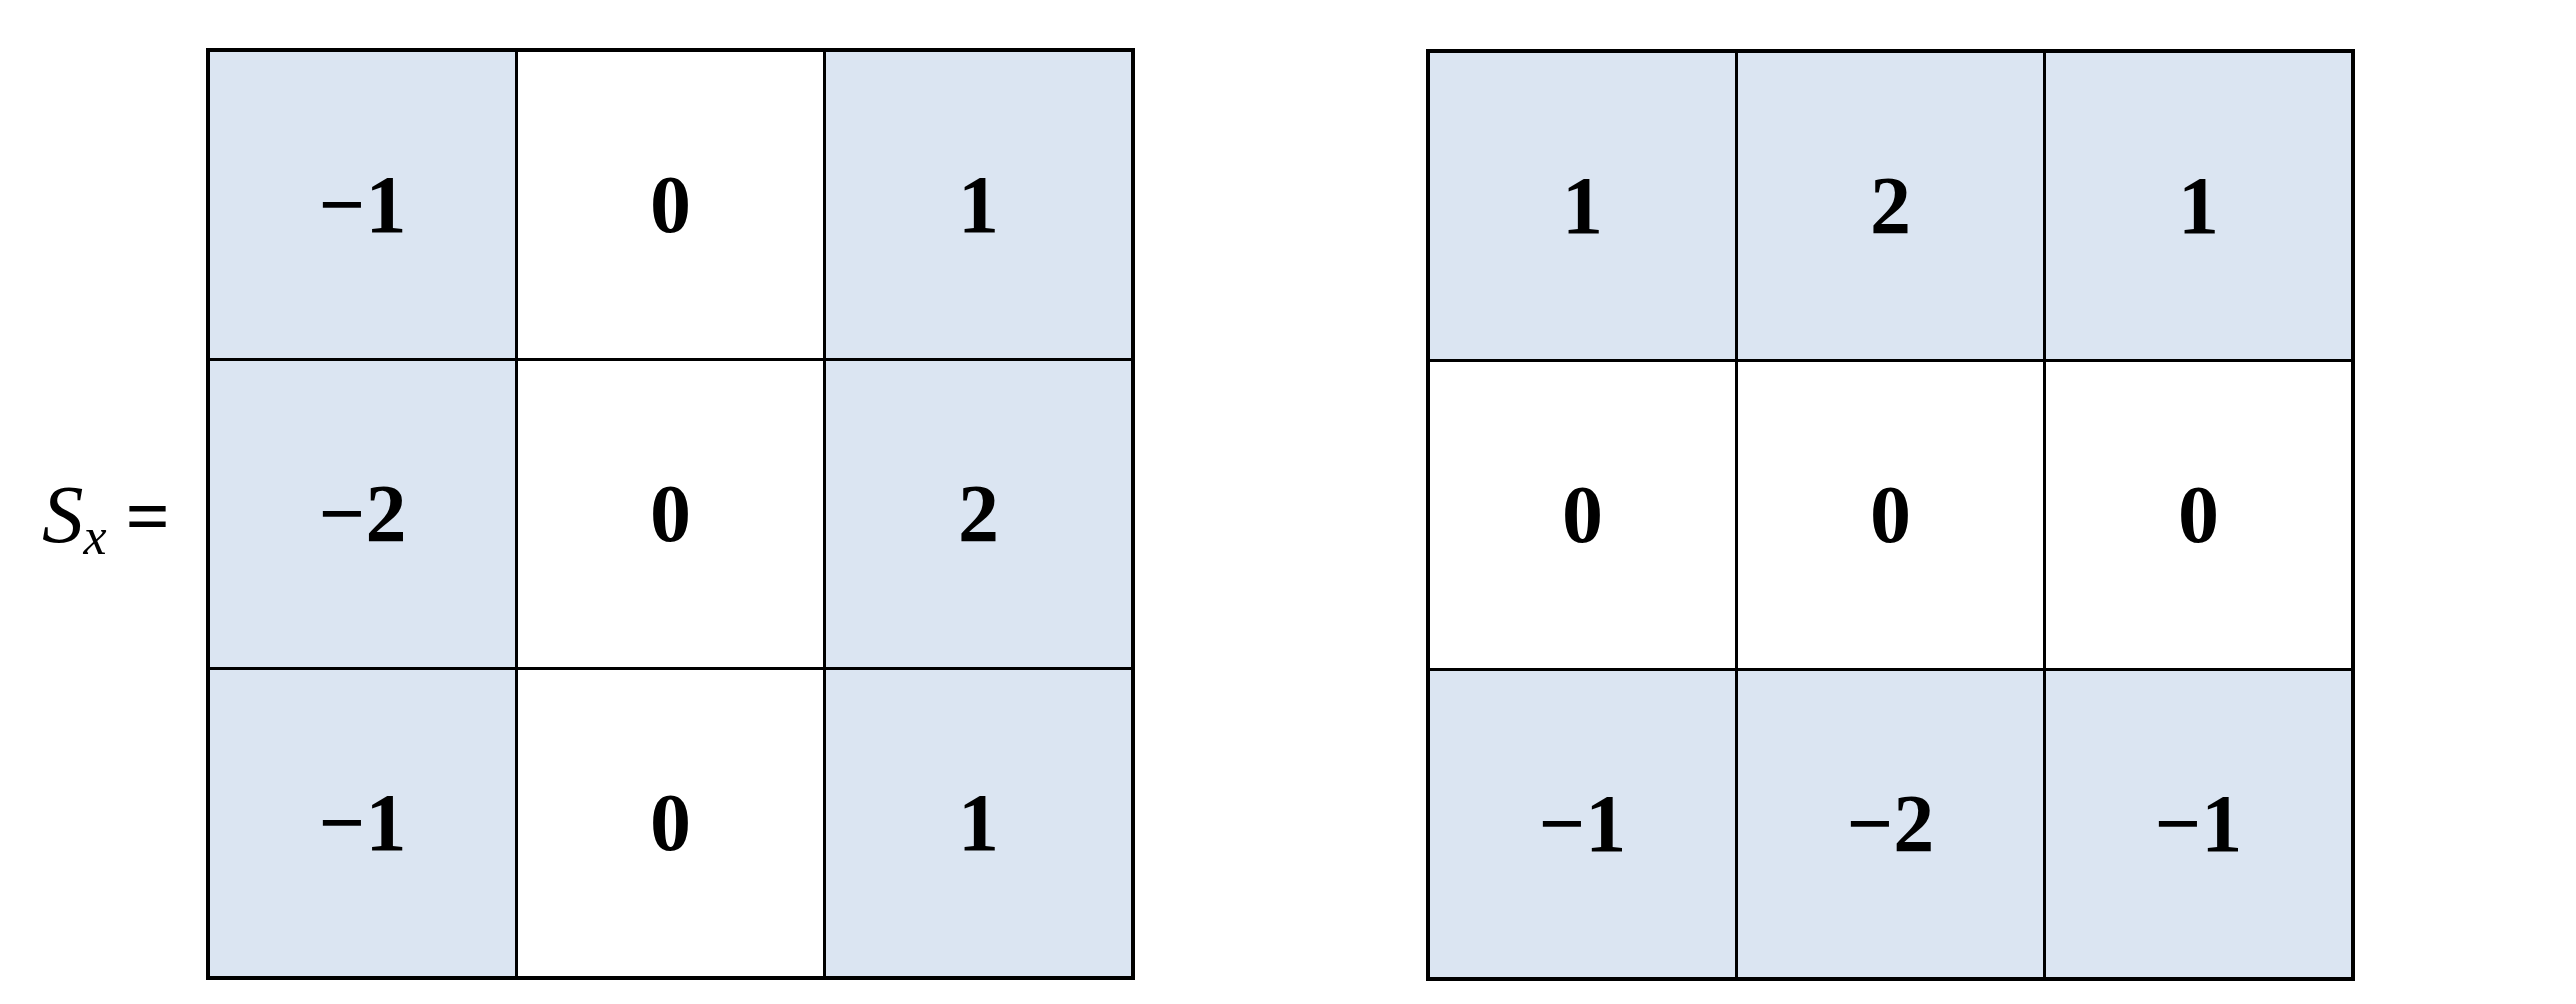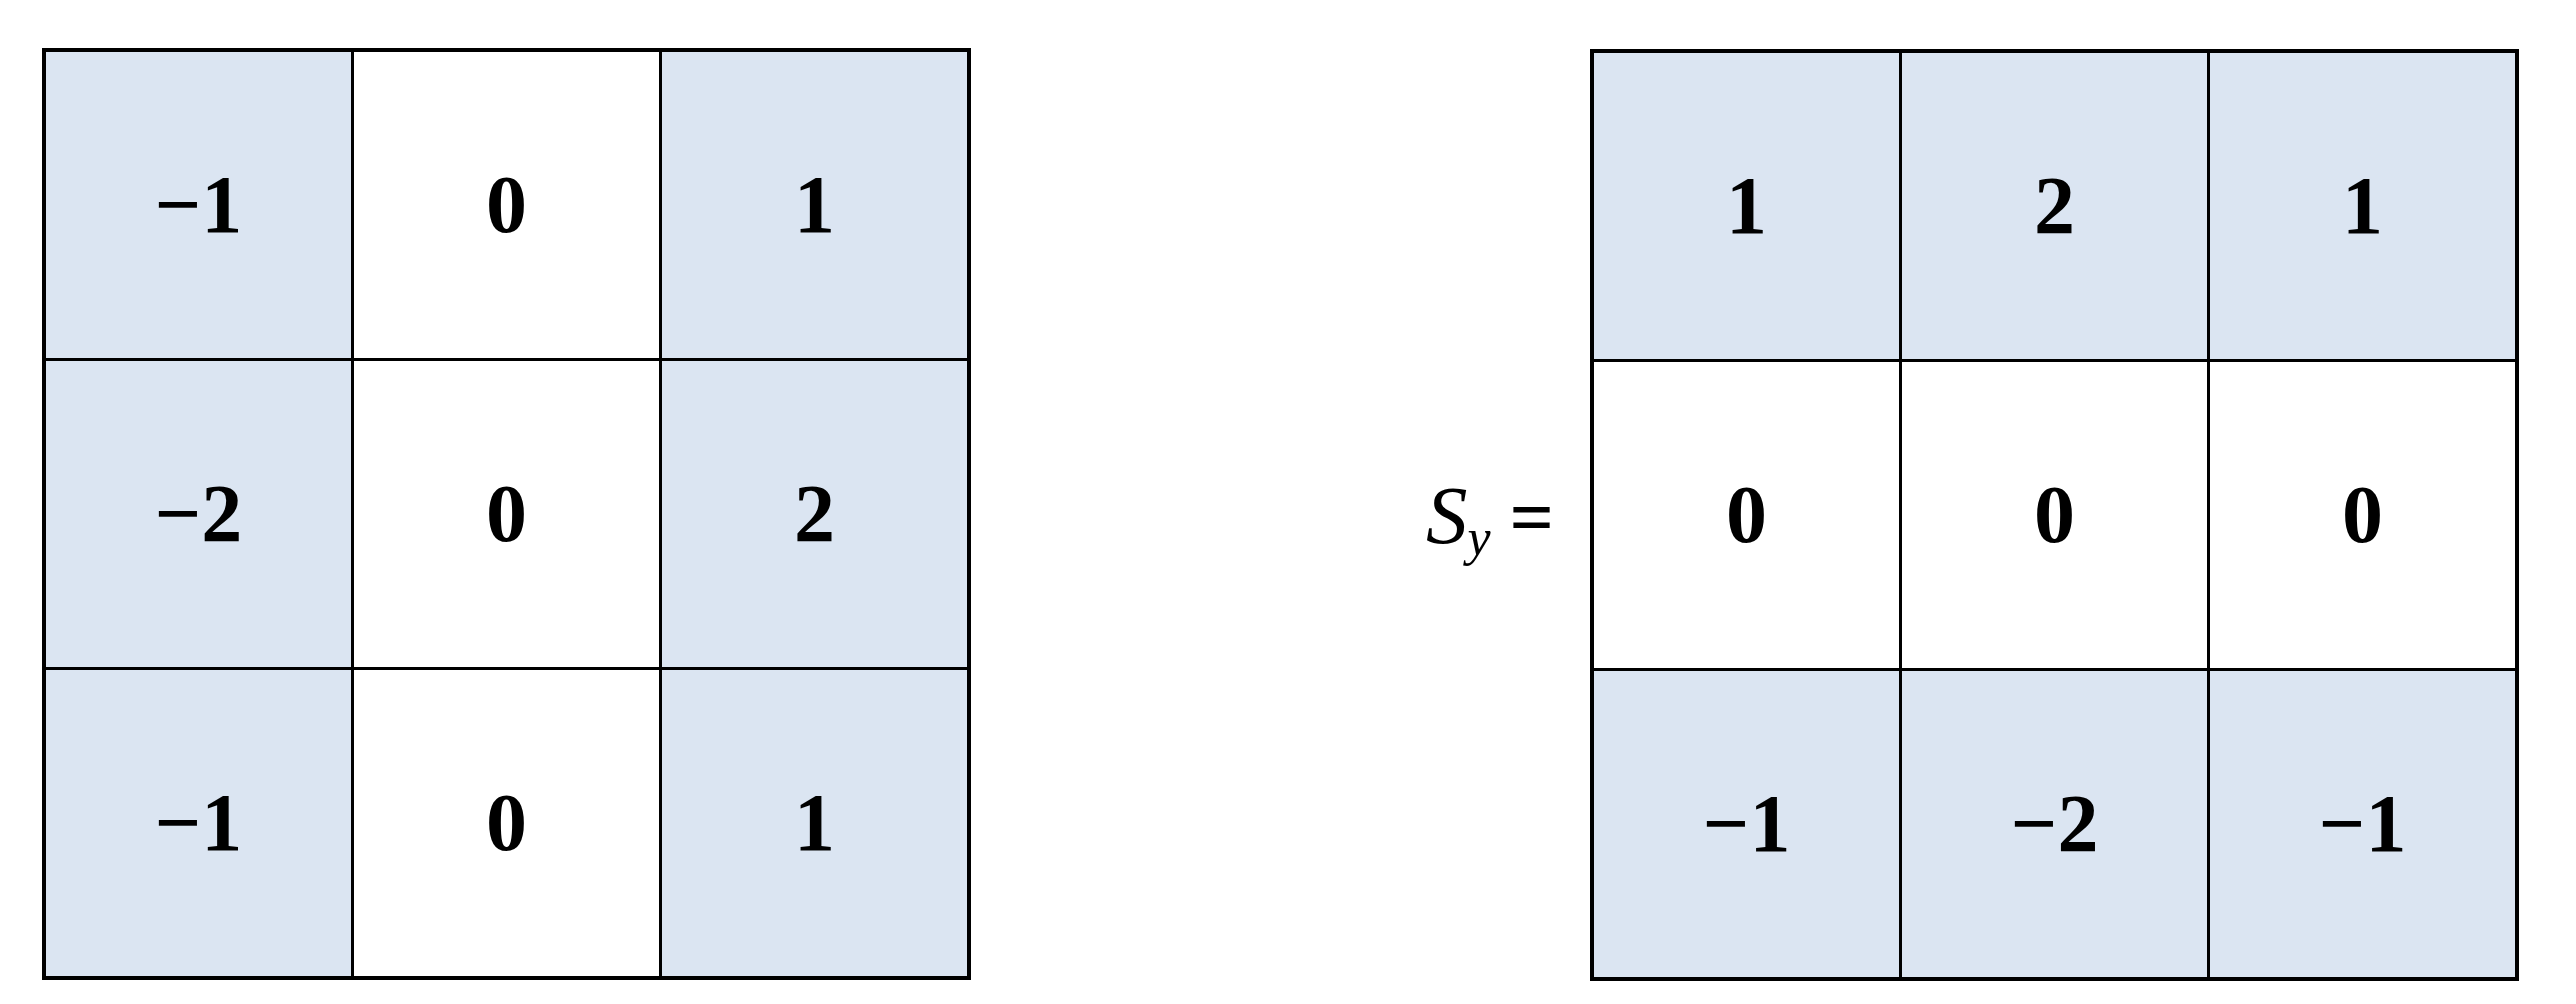--- a/index.html
+++ b/index.html
@@ -57,20 +57,23 @@
     padding: 0;
   }
   table.matrix td.shaded { background: var(--shade, #dbe5f2); }
 </style>
 </head>
 <body>
 
 <div class="canvas" style="--bg: #ffffff; --line: #000000; --shade: #dbe5f2; --plain: #ffffff;">
 
   <div class="matrix-group left">
+    <div class="matrix-label">
+      <span>S</span><span class="label-sub">x</span><span class="equals">=</span>
+    </div>
     <table class="matrix">
       <tbody>
           <tr>
         <td class="shaded">−1</td>
         <td>0</td>
         <td class="shaded">1</td>
       </tr>
       <tr>
         <td class="shaded">−2</td>
         <td>0</td>
@@ -79,23 +82,20 @@
       <tr>
         <td class="shaded">−1</td>
         <td>0</td>
         <td class="shaded">1</td>
       </tr>
     </tbody>
       </table>
   </div>
 
   <div class="matrix-group right">
-    <div class="matrix-label">
-      <span>S</span><span class="label-sub">y</span><span class="equals">=</span>
-    </div>
     <table class="matrix">
       <tbody>
           <tr>
         <td class="shaded">1</td>
         <td class="shaded">2</td>
         <td class="shaded">1</td>
       </tr>
       <tr>
         <td>0</td>
         <td>0</td>

